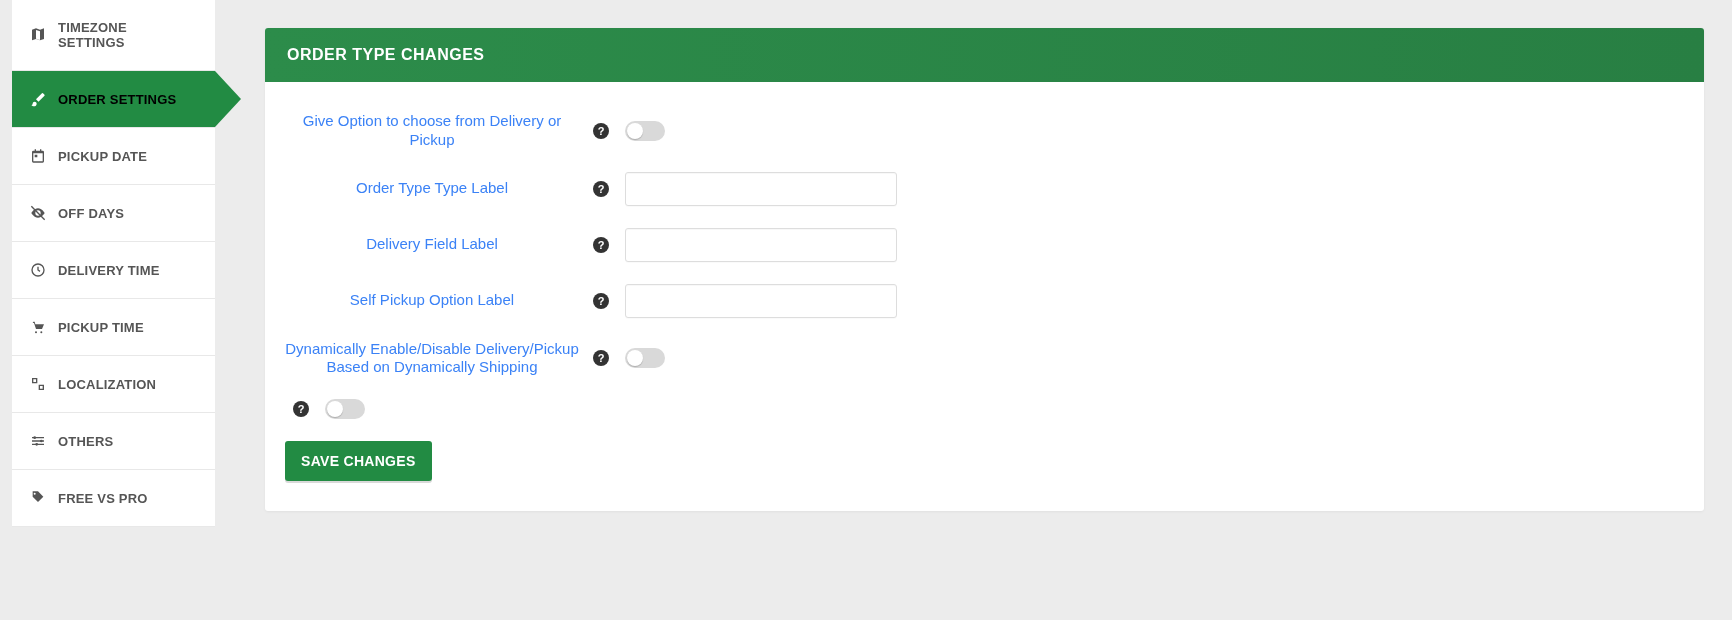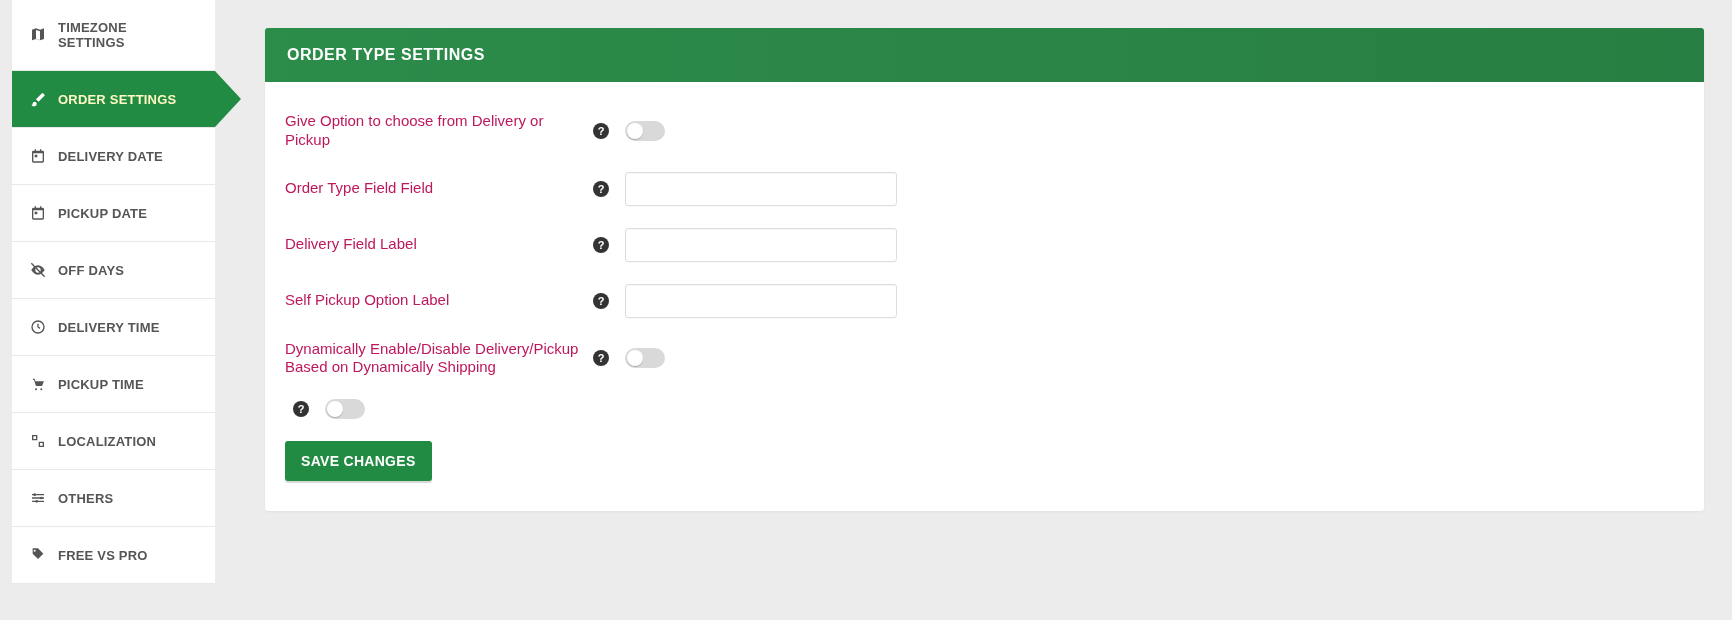--- a/index.html
+++ b/index.html
@@ -38,21 +38,21 @@
   }
   .nav-item .nav-icon {
     width: 16px; height: 16px;
     display: inline-flex;
     align-items: center;
     justify-content: center;
     color: #555;
   }
   .nav-item.active {
     background: #228b43;
-    color: #fef9c3;
+    color: #000000;
   }
   .nav-item.active .nav-icon { color: #fff; }
   .nav-item.active::after {
     content: "";
     position: absolute;
     right: -26px;
     top: 0;
     width: 0; height: 0;
     border-top: 28px solid transparent;
     border-bottom: 28px solid transparent;
@@ -81,22 +81,22 @@
     padding: 30px 20px 30px 20px;
   }
   .form-row {
     display: flex;
     align-items: center;
     margin-bottom: 22px;
   }
   .form-row.multi { align-items: center; }
   .form-label {
     width: 300px;
-    text-align: left;
-    color: #be185d;
+    text-align: center;
+    color: #3b82f6;
     font-size: 15px;
     line-height: 1.25;
     padding-right: 6px;
   }
   .help {
     width: 16px; height: 16px;
     display: inline-flex;
     align-items: center; justify-content: center;
     background: #333;
     color: #fff;
@@ -163,28 +163,20 @@
 
     <div class="nav-item active">
       <span class="nav-icon">
         <svg width="16" height="16" viewBox="0 0 24 24" fill="currentColor">
             <path d="M7 16c-1.66 0-3 1.34-3 3 0 1.31-1.16 2-2 2 .92 1.22 2.49 2 4 2 2.21 0 4-1.79 4-4 0-1.66-1.34-3-3-3zM20.71 4.63l-1.34-1.34a1 1 0 0 0-1.41 0L9 12.25l3.75 3.75 8.96-8.96a1 1 0 0 0 0-1.41z"></path>
           </svg>
       </span>
       <span>ORDER SETTINGS</span>
     </div>
 
-    <div class="nav-item">
-      <span class="nav-icon">
-        <svg width="16" height="16" viewBox="0 0 24 24" fill="currentColor">
-            <path d="M7 2v2H5a2 2 0 0 0-2 2v14a2 2 0 0 0 2 2h14a2 2 0 0 0 2-2V6a2 2 0 0 0-2-2h-2V2h-2v2H9V2H7zm12 6v12H5V8h14zM7 10h4v4H7v-4z"></path>
-          </svg>
-      </span>
-      <span>DELIVERY DATE</span>
-    </div>
 
     <div class="nav-item">
       <span class="nav-icon">
         <svg width="16" height="16" viewBox="0 0 24 24" fill="currentColor">
             <path d="M7 2v2H5a2 2 0 0 0-2 2v14a2 2 0 0 0 2 2h14a2 2 0 0 0 2-2V6a2 2 0 0 0-2-2h-2V2h-2v2H9V2H7zm12 6v12H5V8h14zM7 10h4v4H7v-4z"></path>
           </svg>
       </span>
       <span>PICKUP DATE</span>
     </div>
 
@@ -246,35 +238,35 @@
             <path d="M20 10l-8-8H4v8l8 8 8-8zM7 7a1.5 1.5 0 1 1 0-3 1.5 1.5 0 0 1 0 3z"></path>
           </svg>
       </span>
       <span>FREE VS PRO</span>
     </div>
 
   </nav>
 
   <main class="content">
     <div class="panel">
-      <div class="panel-header">ORDER TYPE SETTINGS</div>
+      <div class="panel-header">ORDER TYPE CHANGES</div>
       <div class="panel-body">
 
         <div class="form-row">
           <div class="form-label">Give Option to choose from Delivery or Pickup</div>
           <span class="help">?</span>
           <div class="form-control-wrap">
             <div class="toggle">
                 <div class="knob"></div>
               </div>
           </div>
         </div>
 
         <div class="form-row">
-          <div class="form-label">Order Type Field Field</div>
+          <div class="form-label">Order Type Type Label</div>
           <span class="help">?</span>
           <div class="form-control-wrap">
             <input type="text" class="text-input" value="" style="">
           </div>
         </div>
 
         <div class="form-row">
           <div class="form-label">Delivery Field Label</div>
           <span class="help">?</span>
           <div class="form-control-wrap">

